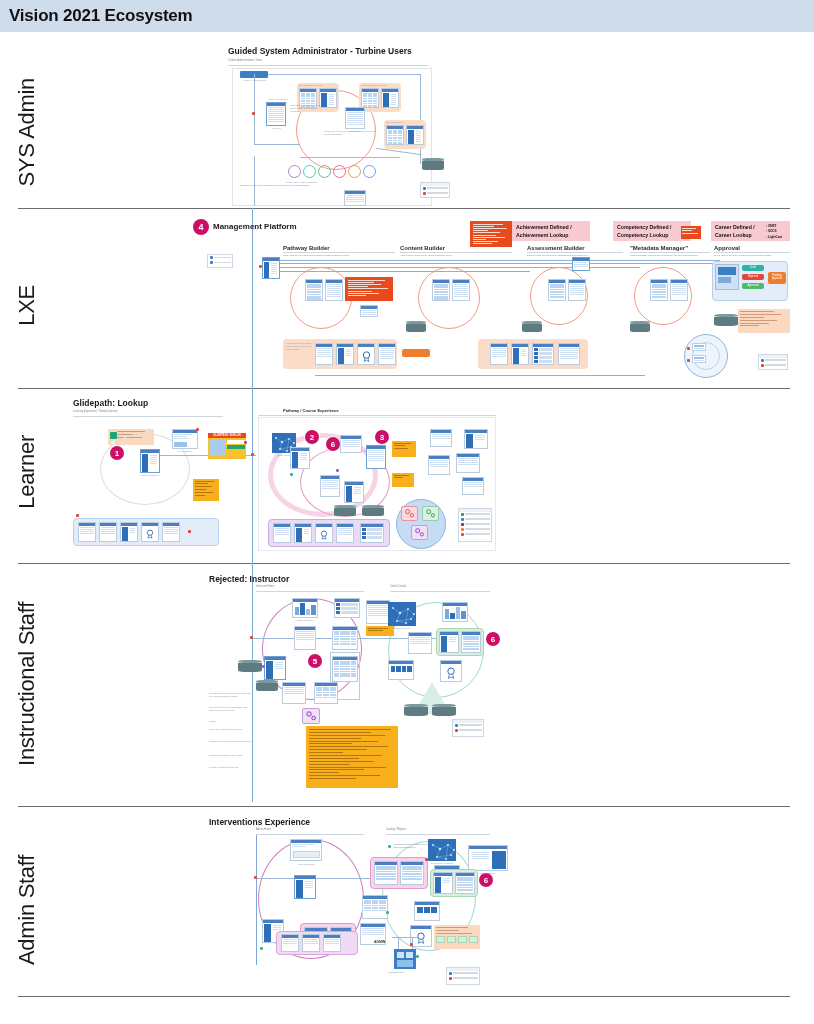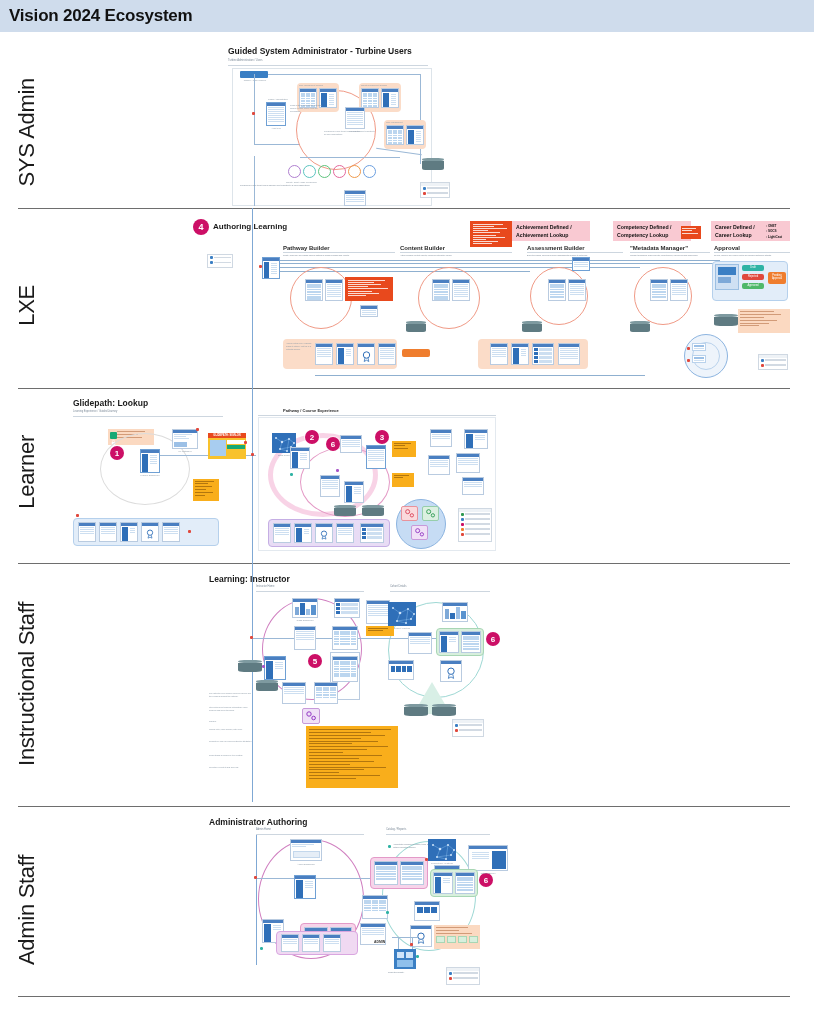--- a/index.html
+++ b/index.html
@@ -161,21 +161,21 @@
 
   .tinylabel { position:absolute; font-size:2.2px; color:#8c99a6; white-space:nowrap; }
   .adminlabel { position:absolute; font-size:3.4px; font-weight:bold; color:#333; }
 </style>
 </head>
 <body>
 
 <div id="canvas">
 
   <div class="titlebar">
-    <div class="title">Vision 2024 Ecosystem</div>
+    <div class="title">Vision 2021 Ecosystem</div>
   </div>
 
   <div class="lane-label" style="left:14px; top:78px;">SYS Admin</div>
   <div class="lane-label" style="left:14px; top:285px;">LXE</div>
   <div class="lane-label" style="left:14px; top:435px;">Learner</div>
   <div class="lane-label" style="left:14px; top:602px;">Instructional Staff</div>
   <div class="lane-label" style="left:14px; top:855px;">Admin Staff</div>
 
   <div class="lane-divider" style="top:208px;"></div>
   <div class="lane-divider" style="top:388px;"></div>
@@ -435,21 +435,21 @@
         </div>
       <div class="row">
           <div class="dot" style="background:#e0483c;"></div>
           <div class="ln"></div>
         </div>
     </div>
   </div>
 
   <div class="lane" style="top:209px; height:179px;">
     <div class="badge lg" style="left:193px; top:10px;">4</div>
-    <div class="sec-title" style="left:213px; top:13px; font-size:8px;">Authoring Learning</div>
+    <div class="sec-title" style="left:213px; top:13px; font-size:8px;">Management Platform</div>
 
     <div class="orange-code" style="left:470px; top:12px; width:42px; height:26px;">
       <i style="width:80%"></i>
         <i style="width:55%"></i>
         <i style="width:90%"></i>
         <i style="width:40%"></i>
       <i style="width:72%"></i>
         <i style="width:60%"></i>
         <i style="width:85%"></i>
         <i style="width:35%"></i>
@@ -1309,21 +1309,21 @@
       <div class="row">
           <div class="dot" style="background:#e0483c;"></div>
           <div class="ln"></div>
         </div>
     </div>
 
     <div style="position:absolute; left:258px; top:28px; width:238px; height:134px; border:0.5px solid #e3e9ef;"></div>
   </div>
 
   <div class="lane" style="top:564px; height:242px;">
-    <div class="sec-title" style="left:209px; top:10px;">Learning: Instructor</div>
+    <div class="sec-title" style="left:209px; top:10px;">Rejected: Instructor</div>
     <div class="micro" style="left:256px; top:21px;">Instructor Home</div>
     <div class="rule" style="left:256px; top:27px; width:108px;"></div>
     <div class="micro" style="left:390px; top:21px;">Cohort Details</div>
     <div class="rule" style="left:390px; top:27px; width:100px;"></div>
 
     <div class="badge" style="left:308px; top:650px; top:90px;">5</div>
     <div class="badge" style="left:486px; top:68px;">6</div>
 
     <div class="arc pinkline" style="left:262px; top:34px; width:100px; height:102px; border-color:#d07fc0;"></div>
     <div class="arc teal" style="left:388px; top:38px; width:96px; height:96px;"></div>
@@ -1699,21 +1699,21 @@
           <div class="ln"></div>
         </div>
       <div class="row">
           <div class="dot" style="background:#e0483c;"></div>
           <div class="ln"></div>
         </div>
     </div>
   </div>
 
   <div class="lane" style="top:807px; height:189px;">
-    <div class="sec-title" style="left:209px; top:10px;">Administrator Authoring</div>
+    <div class="sec-title" style="left:209px; top:10px;">Interventions Experience</div>
     <div class="micro" style="left:256px; top:21px;">Admin Home</div>
     <div class="rule" style="left:256px; top:27px; width:108px;"></div>
     <div class="micro" style="left:386px; top:21px;">Catalog / Reports</div>
     <div class="rule" style="left:386px; top:27px; width:104px;"></div>
 
     <div class="badge" style="left:479px; top:66px;">6</div>
 
     <div class="arc pinkline" style="left:258px; top:32px; width:106px; height:120px; border-color:#d07fc0;"></div>
     <div class="arc teal" style="left:382px; top:34px; width:94px; height:110px;"></div>
 

